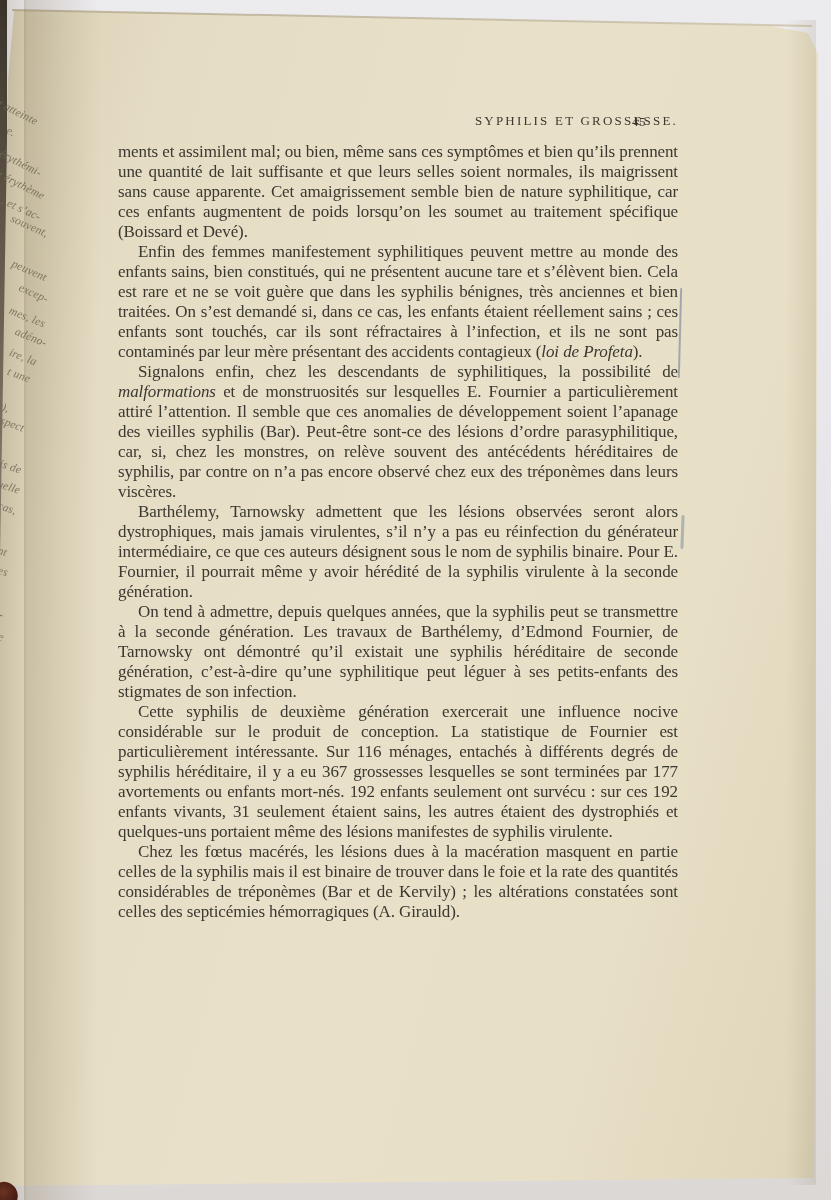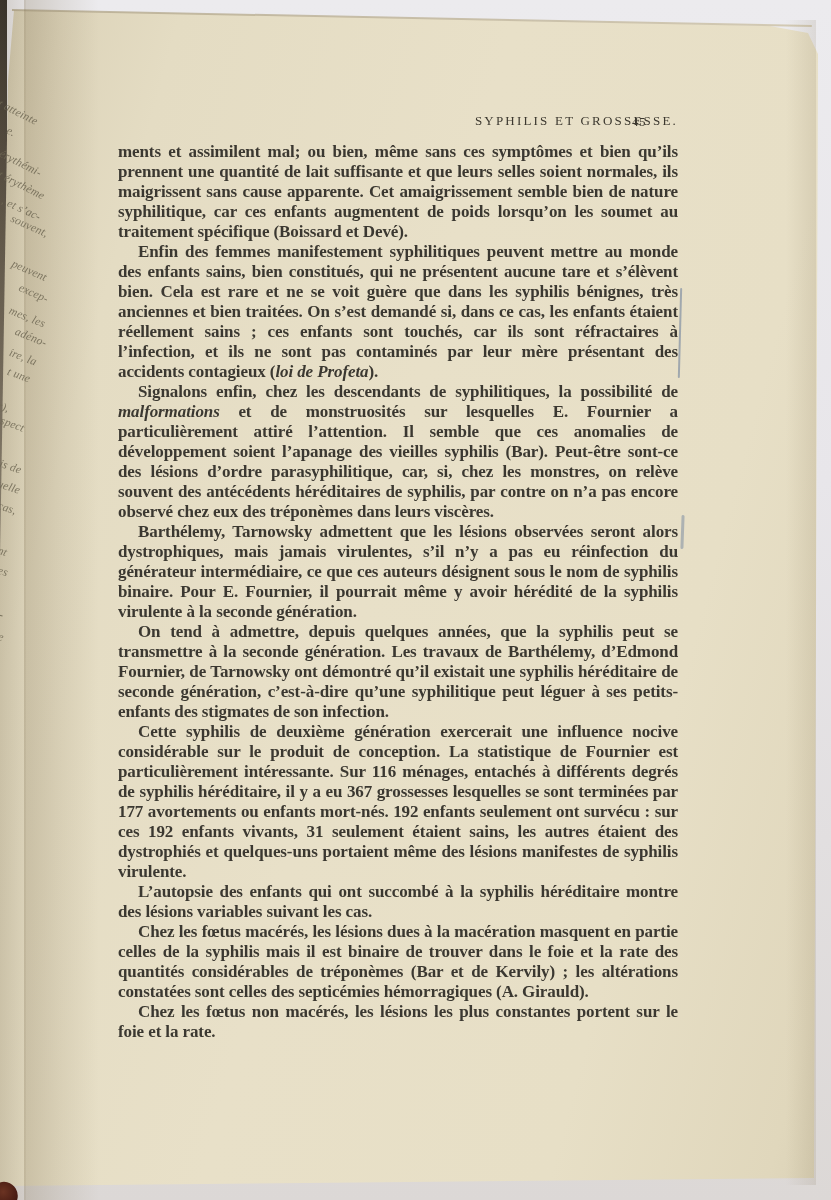--- a/index.html
+++ b/index.html
@@ -67,21 +67,21 @@
   }
   .page-number {
     position: absolute; left: 514px; top: 1px; font-size: 13px; letter-spacing: .5px;
   }
   
   .body-text {
     position: absolute; left: 118px; top: 142px; width: 560px;
     font-size: 17px; line-height: 20px; color: #3b3831;
     text-align: justify; letter-spacing: -0.1px;
   }
-  .body-text p { margin: 0; text-indent: 20px; font-weight: bold; }
+  .body-text p { margin: 0; text-indent: 20px; }
   .body-text p.no-indent { text-indent: 0; }
   .body-text em { font-style: italic; }
   
   .pen-mark {
     position: absolute; background: #8e9aa8; border-radius: 2px; opacity: .8;
   }
   .pen-mark-1 { left: 679px; top: 288px; width: 2px; height: 90px; transform: rotate(1.5deg); }
   .pen-mark-2 { left: 681px; top: 515px; width: 2.5px; height: 34px; transform: rotate(2deg); opacity: .65; }
   
   .watermark {
@@ -134,21 +134,19 @@
     <span class="page-number">45</span>
   </div>
 
   <div class="body-text">
       <p class="no-indent"><span>ments et assimilent mal; ou bien, même sans ces symptômes et bien qu’ils prennent une quantité de lait suffisante et que leurs selles soient normales, ils maigrissent sans cause apparente. Cet amaigrissement semble bien de nature syphilitique, car ces enfants augmentent de poids lorsqu’on les soumet au traitement spécifique (Boissard et Devé).</span></p>
       <p><span>Enfin des femmes manifestement syphilitiques peuvent mettre au monde des enfants sains, bien constitués, qui ne présentent aucune tare et s’élèvent bien. Cela est rare et ne se voit guère que dans les syphilis bénignes, très anciennes et bien traitées. On s’est demandé si, dans ce cas, les enfants étaient réellement sains ; ces enfants sont touchés, car ils sont réfractaires à l’infection, et ils ne sont pas contaminés par leur mère présentant des accidents contagieux (</span><em>loi de Profeta</em><span>).</span></p>
       <p><span>Signalons enfin, chez les descendants de syphilitiques, la possibilité de </span><em>malformations</em><span> et de monstruosités sur lesquelles E. Fournier a particulièrement attiré l’attention. Il semble que ces anomalies de développement soient l’apanage des vieilles syphilis (Bar). Peut-être sont-ce des lésions d’ordre parasyphilitique, car, si, chez les monstres, on relève souvent des antécédents héréditaires de syphilis, par contre on n’a pas encore observé chez eux des tréponèmes dans leurs viscères.</span></p>
       <p><span>Barthélemy, Tarnowsky admettent que les lésions observées seront alors dystrophiques, mais jamais virulentes, s’il n’y a pas eu réinfection du générateur intermédiaire, ce que ces auteurs désignent sous le nom de syphilis binaire. Pour E. Fournier, il pourrait même y avoir hérédité de la syphilis virulente à la seconde génération.</span></p>
       <p><span>On tend à admettre, depuis quelques années, que la syphilis peut se transmettre à la seconde génération. Les travaux de Barthélemy, d’Edmond Fournier, de Tarnowsky ont démontré qu’il existait une syphilis héréditaire de seconde génération, c’est-à-dire qu’une syphilitique peut léguer à ses petits-enfants des stigmates de son infection.</span></p>
       <p><span>Cette syphilis de deuxième génération exercerait une influence nocive considérable sur le produit de conception. La statistique de Fournier est particulièrement intéressante. Sur 116 ménages, entachés à différents degrés de syphilis héréditaire, il y a eu 367 grossesses lesquelles se sont terminées par 177 avortements ou enfants mort-nés. 192 enfants seulement ont survécu : sur ces 192 enfants vivants, 31 seulement étaient sains, les autres étaient des dystrophiés et quelques-uns portaient même des lésions manifestes de syphilis virulente.</span></p>
-      <p><span>L’autopsie des enfants qui ont succombé à la syphilis héréditaire montre des lésions variables suivant les cas.</span></p>
       <p><span>Chez les fœtus macérés, les lésions dues à la macération masquent en partie celles de la syphilis mais il est binaire de trouver dans le foie et la rate des quantités considérables de tréponèmes (Bar et de Kervily) ; les altérations constatées sont celles des septicémies hémorragiques (A. Girauld).</span></p>
-      <p><span>Chez les fœtus non macérés, les lésions les plus constantes portent sur le foie et la rate.</span></p>
     </div>
 
   <div class="pen-mark pen-mark-1"></div>
   <div class="pen-mark pen-mark-2"></div>
 
 </div>
 
 </body></html>

